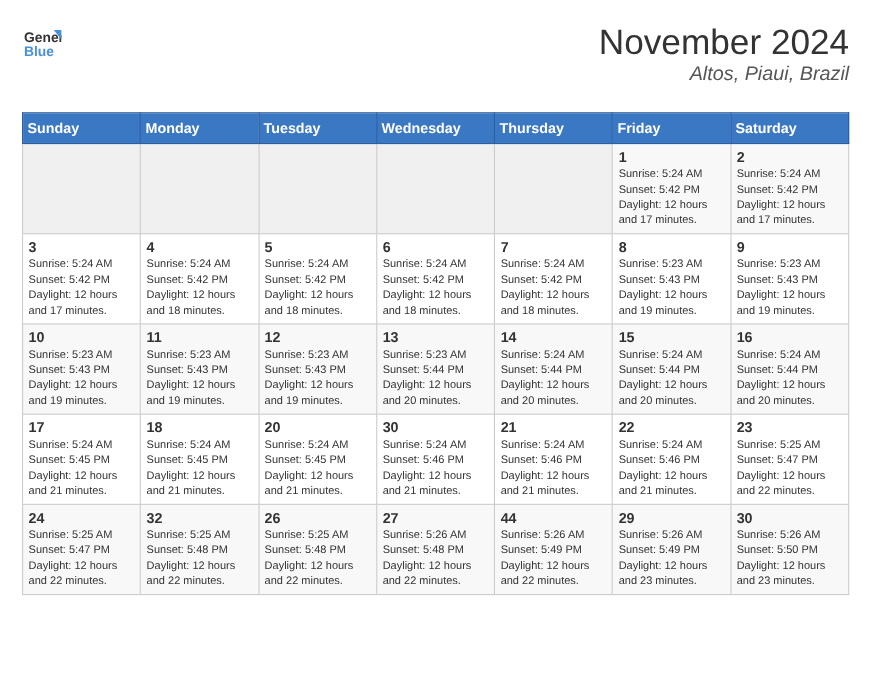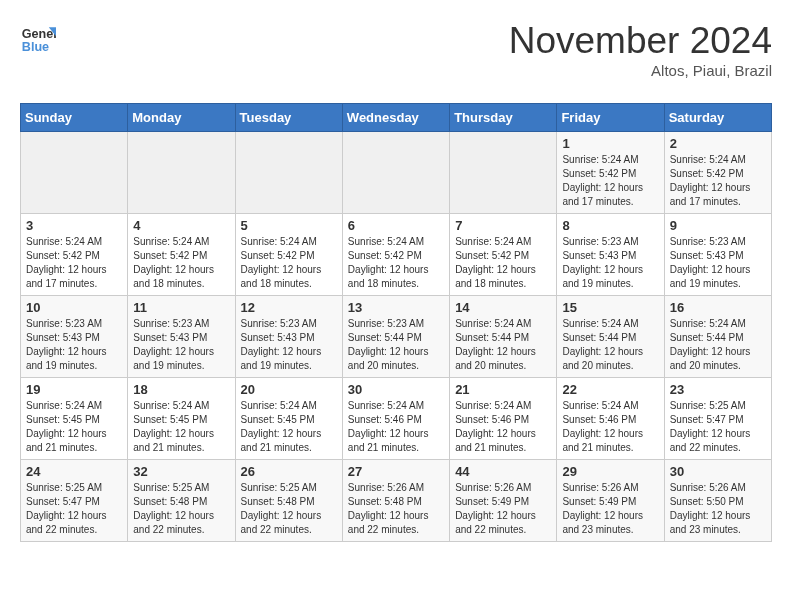--- a/index.html
+++ b/index.html
@@ -22,27 +22,28 @@
       gap: 6px;
     }
     .logo-icon {
       width: 36px;
       height: 36px;
     }
     .title-block {
       text-align: right;
     }
     .month-title {
-      font-size: 37px;
+      font-size: 32px;
       color: #333;
       font-weight: normal;
     }
     .subtitle {
-      font-size: 15px;
+      font-size: 18px;
       color: #555;
+      font-style: italic;
     }
     table {
       width: 100%;
       border-collapse: collapse;
       margin-top: 24px;
     }
     thead tr th {
       background-color: #3b78c3;
       color: #fff;
       font-size: 13px;
@@ -213,21 +214,21 @@
         </td>
         <td>
           <span class="day-num">16</span>
           <div class="cell-info" style="white-space: pre-line;">Sunrise: 5:24 AM
 Sunset: 5:44 PM
 Daylight: 12 hours and 20 minutes.</div>
         </td>
       </tr>
       <tr>
         <td>
-          <span class="day-num">19</span>
+          <span class="day-num">17</span>
           <div class="cell-info" style="white-space: pre-line;">Sunrise: 5:24 AM
 Sunset: 5:45 PM
 Daylight: 12 hours and 21 minutes.</div>
         </td>
         <td>
           <span class="day-num">18</span>
           <div class="cell-info" style="white-space: pre-line;">Sunrise: 5:24 AM
 Sunset: 5:45 PM
 Daylight: 12 hours and 21 minutes.</div>
         </td>

